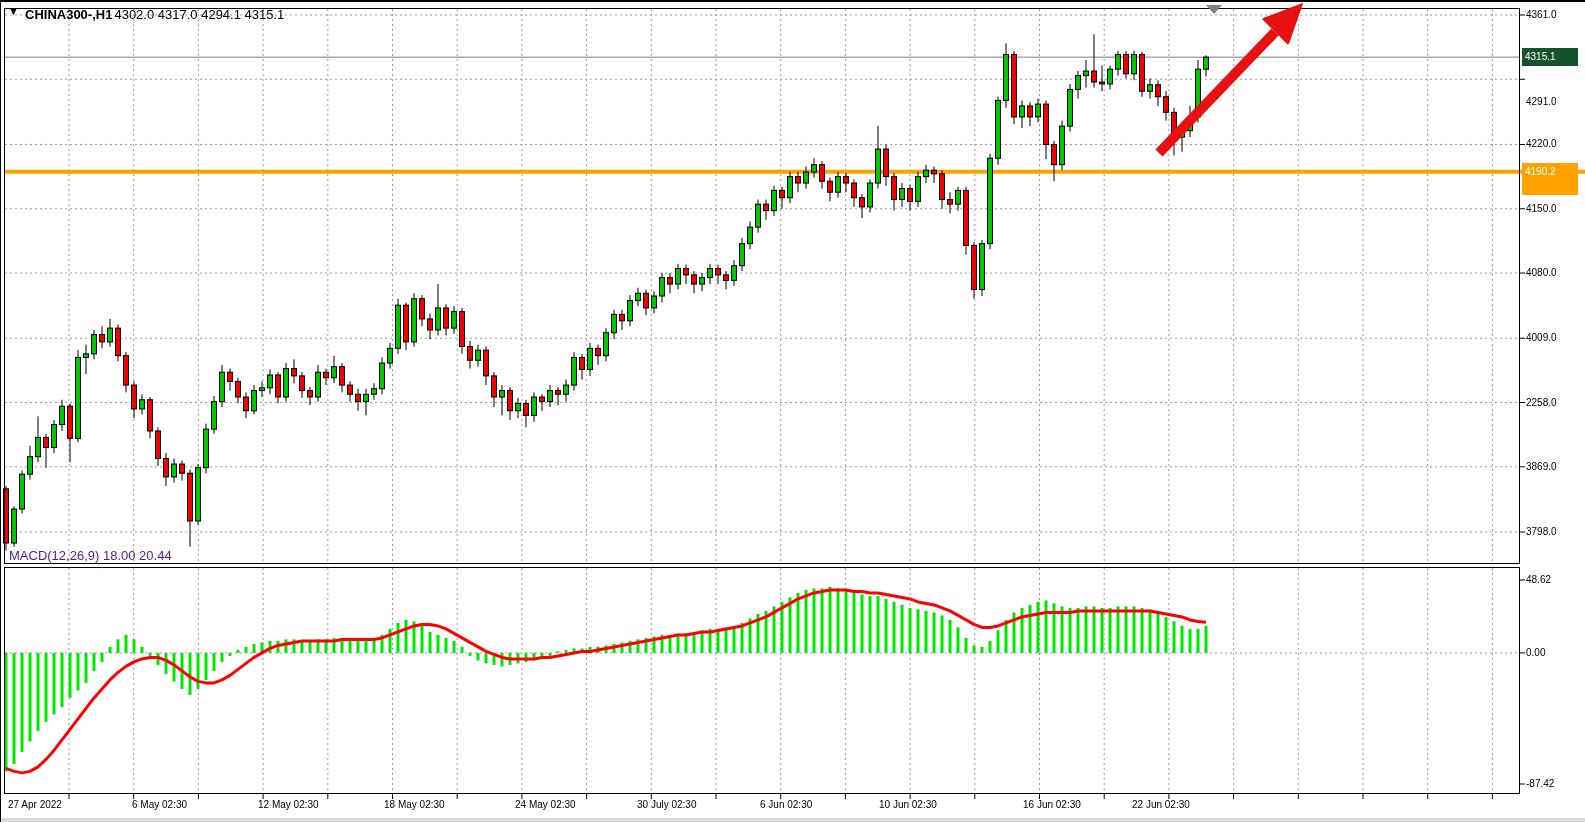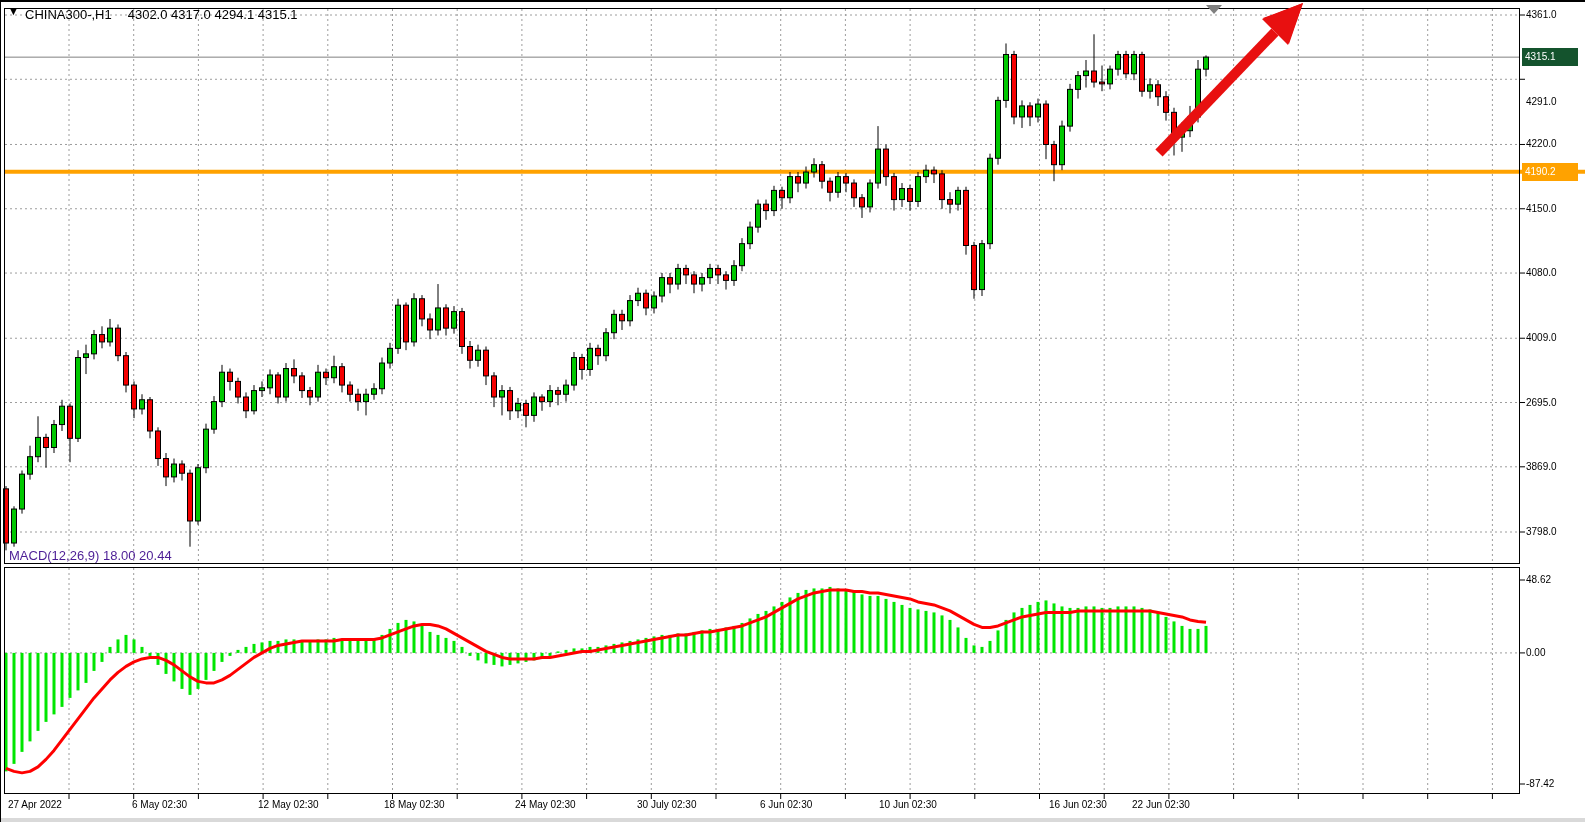--- a/index.html
+++ b/index.html
@@ -2,21 +2,21 @@
 <html><head>
 <meta charset="utf-8">
 <style>
   html,body{margin:0;padding:0;background:#ffffff;}
   #window{position:relative;width:1585px;height:822px;background:#ffffff;overflow:hidden;
           border-top:2px solid #000;border-left:1px solid #000;
           font-family:"Liberation Sans",sans-serif;-webkit-font-smoothing:none;}
   #chart-svg{position:absolute;left:0;top:0;}
   .lbl{position:absolute;font-size:10px;color:#000;white-space:nowrap;line-height:14px;}
   #title{position:absolute;left:24px;top:5px;font-size:13px;color:#000;white-space:nowrap;}
-  #title .sym{margin-right:16px;}
+  #title .sym{margin-right:2px;font-weight:bold;}
   #dropdown{position:absolute;left:7px;top:3px;font-size:11px;color:#000;}
   #macd-label{position:absolute;left:8px;top:546px;font-size:13px;color:#4c1d95;white-space:nowrap;}
   #bottom-strip{position:absolute;left:0;top:816px;width:1585px;height:6px;background:#d9d9d9;}
   .axis{position:absolute;}
   #price-axis{left:1519px;top:0;width:66px;height:793px;}
   #time-axis{left:0;top:793px;width:1519px;height:23px;}
 </style>
 </head>
 <body>
 
@@ -591,31 +591,31 @@
   <div id="price-axis" class="axis"></div>
   <div id="time-axis" class="axis"></div>
 
   <div id="bottom-strip"></div>
 <div class="lbl" style="left: 1525px; top: 6px;">4361.0</div>
     <div class="lbl" style="left: 1525px; top: 70.2806px; margin-top: 23px;">4291.0</div>
     <div class="lbl" style="left: 1525px; top: 135.48px;">4220.0</div>
     <div class="lbl" style="left: 1525px; top: 199.76px;">4150.0</div>
     <div class="lbl" style="left: 1525px; top: 264.041px;">4080.0</div>
     <div class="lbl" style="left: 1525px; top: 329.24px;">4009.0</div>
-    <div class="lbl" style="left: 1525px; top: 393.52px;">2695.0</div>
+    <div class="lbl" style="left: 1525px; top: 393.52px;">2258.0</div>
     <div class="lbl" style="left: 1525px; top: 457.801px;">3869.0</div>
     <div class="lbl" style="left: 1525px; top: 523px;">3798.0</div>
     <div class="lbl" style="left: 1525px; top: 571px;">48.62</div>
     <div class="lbl" style="left: 1525px; top: 643.909px;">0.00</div>
     <div class="lbl" style="left: 1525px; top: 775px;">-87.42</div>
     <div class="lbl" style="left: 7px; top: 796px;">27 Apr 2022</div>
     <div class="lbl" style="left: 131px; top: 796px;">6 May 02:30</div>
     <div class="lbl" style="left: 257px; top: 796px;">12 May 02:30</div>
     <div class="lbl" style="left: 383px; top: 796px;">18 May 02:30</div>
     <div class="lbl" style="left: 514px; top: 796px;">24 May 02:30</div>
     <div class="lbl" style="left: 636px; top: 796px;">30 July 02:30</div>
     <div class="lbl" style="left: 759px; top: 796px;">6 Jun 02:30</div>
     <div class="lbl" style="left: 878px; top: 796px;">10 Jun 02:30</div>
-    <div class="lbl" style="left: 1022px; top: 796px; margin-left: 26px;">16 Jun 02:30</div>
+    <div class="lbl" style="left: 1022px; top: 796px;">16 Jun 02:30</div>
     <div class="lbl" style="left: 1131px; top: 796px;">22 Jun 02:30</div>
     <div class="lbl" style="left: 1521px; top: 46.1497px; width: 53px; height: 18px; background: #14532d; color: rgb(255, 255, 255); padding-left: 3px; line-height: 18px;">4315.1</div>
-    <div class="lbl" style="left: 1521px; top: 160.845px; width: 53px; height: 18px; background: rgb(255, 162, 0); color: rgb(255, 255, 255); padding-left: 3px; line-height: 18px;">4190.2</div>
+    <div class="lbl" style="left: 1521px; top: 160.845px; width: 53px; height: 32px; background: rgb(255, 162, 0); color: rgb(255, 255, 255); padding-left: 3px; line-height: 18px;">4190.2</div>
   </div>
 
 </body></html>

